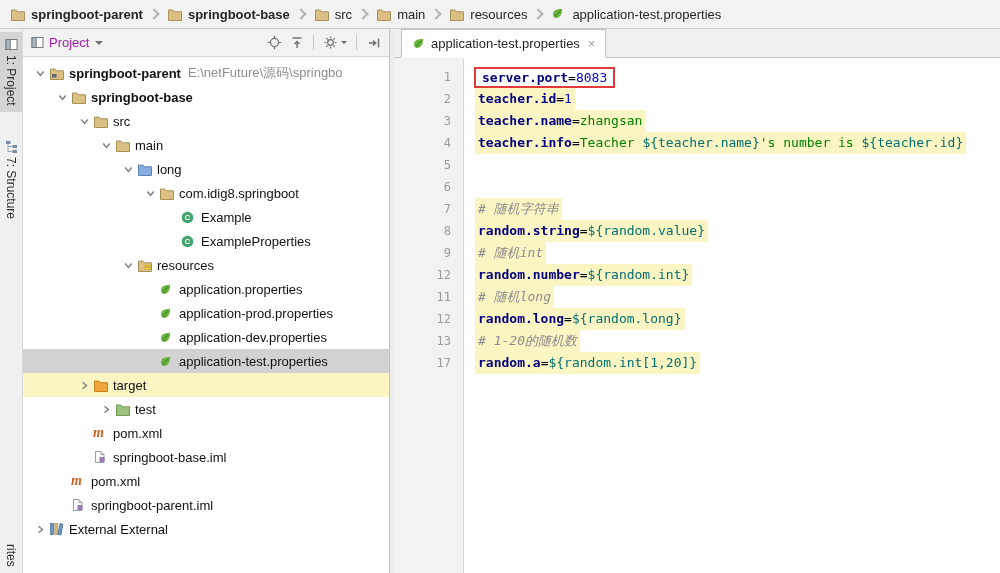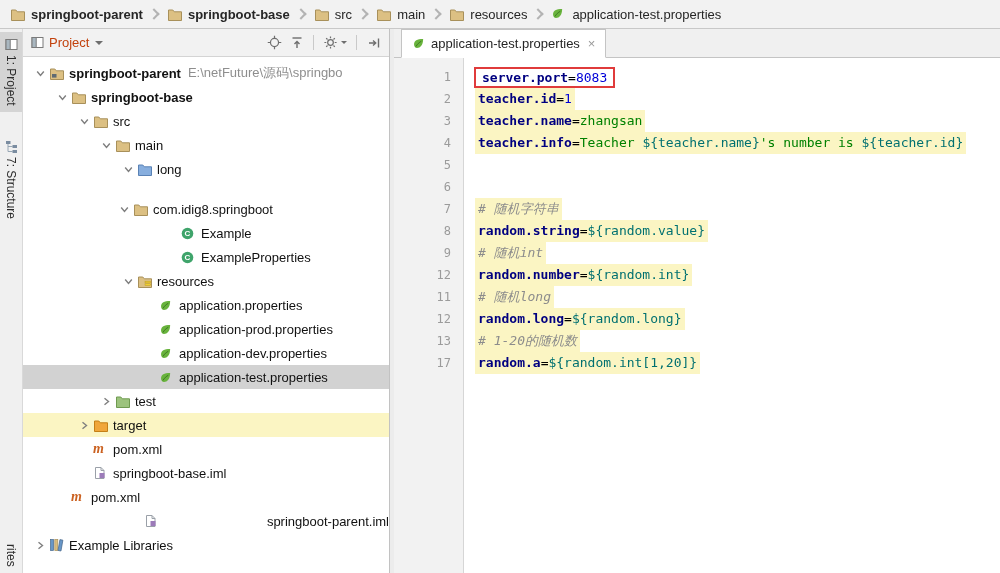--- a/index.html
+++ b/index.html
@@ -25,21 +25,21 @@
   .stripe-btn.selected{background:#d4d4d4}
   .stripe-btn.structure{margin-top:22px}
   .stripe-btn.bottom{position:absolute;bottom:0;left:0}
   .vlabel{writing-mode:vertical-rl;font-size:12px;color:#2b2b2b;white-space:nowrap}
   .sicon{width:13px;height:13px;display:inline-flex}
 
   
   .panel{flex:0 0 366px;display:flex;flex-direction:column;background:#fff;min-width:0;overflow:hidden}
   .panel-header{height:27px;flex:0 0 27px;background:#f2f2f2;border-bottom:1px solid #d4d4d4;
                 display:flex;align-items:center;gap:5px;padding:0 8px}
-  .panel-title{color:#c2410c}
+  .panel-title{color:#a21caf}
   .caret{width:0;height:0;border-left:4px solid transparent;border-right:4px solid transparent;
          border-top:4px solid #6e6e6e;display:inline-block;margin-left:1px}
   .caret.small{border-left-width:3px;border-right-width:3px;border-top-width:3px;margin-left:-4px}
   .header-icons{margin-left:auto;display:flex;align-items:center;gap:7px}
   .hicon{display:inline-flex;width:15px;height:15px;align-items:center;justify-content:center}
   .hsep{width:1px;height:15px;background:#c9c9c9;margin:0 2px}
   .tree{flex:1;padding-top:4px;overflow:hidden;white-space:nowrap}
   .trow{height:24px;display:flex;align-items:center}
   .trow.bold .tlabel{font-weight:bold}
   .chev{flex:0 0 18px;width:18px;display:inline-flex;justify-content:center;align-items:center}
@@ -266,21 +266,21 @@
                 <path d="M2.5 1.2L6.5 4.5L2.5 7.8" fill="none" stroke="#7f7f7f" stroke-width="1.4"></path>
               </svg>
             </span>
             <span class="ticon">
               <svg width="16" height="15" viewBox="0 0 16 15">
                 <path d="M1.5 3h4.3l1.5 1.8h7.2v8.7H1.5z" fill="#87aede" stroke="#5a82b5" stroke-width="1" stroke-linejoin="round"></path>
               </svg>
             </span>
             <span class="tlabel">long</span>
           </div>
-          <div class="trow" style="padding-left: 92px; margin-top: 16px;">
+          <div class="trow" style="padding-left: 118px;">
             <span class="chev down">
               <svg width="9" height="9" viewBox="0 0 9 9">
                 <path d="M2.5 1.2L6.5 4.5L2.5 7.8" fill="none" stroke="#7f7f7f" stroke-width="1.4"></path>
               </svg>
             </span>
             <span class="ticon">
               <svg width="16" height="15" viewBox="0 0 16 15">
                 <path d="M1.5 3h4.3l1.5 1.8h7.2v8.7H1.5z" fill="#dcc083" stroke="#a8905a" stroke-width="1" stroke-linejoin="round"></path>
               </svg>
             </span>
@@ -354,45 +354,45 @@
           <div class="trow" style="padding-left: 118px; background: rgb(210, 210, 210);">
             <span class="chev"></span>
             <span class="ticon">
               <svg width="13" height="13" viewBox="0 0 14 14">
                 <path d="M2.2 7.8C2.2 4.2 5.4 2.2 12 2.2c0 6.6-3.2 9.6-6.6 9.6-1.8 0-3.2-1.6-3.2-4z" fill="#68b33c"></path>
                 <path d="M4.2 10.2C5.8 7.6 7.8 5.8 10 4.6" stroke="#356b1d" stroke-width="0.9" fill="none"></path>
               </svg>
             </span>
             <span class="tlabel">application-test.properties</span>
           </div>
+          <div class="trow" style="padding-left: 52px; background: rgb(251, 245, 195);">
+            <span class="chev">
+              <svg width="9" height="9" viewBox="0 0 9 9">
+                <path d="M2.5 1.2L6.5 4.5L2.5 7.8" fill="none" stroke="#7f7f7f" stroke-width="1.4"></path>
+              </svg>
+            </span>
+            <span class="ticon">
+              <svg width="16" height="15" viewBox="0 0 16 15">
+                <path d="M1.5 3h4.3l1.5 1.8h7.2v8.7H1.5z" fill="#f0a63a" stroke="#c47f16" stroke-width="1" stroke-linejoin="round"></path>
+              </svg>
+            </span>
+            <span class="tlabel">target</span>
+          </div>
           <div class="trow" style="padding-left: 74px;">
             <span class="chev">
               <svg width="9" height="9" viewBox="0 0 9 9">
                 <path d="M2.5 1.2L6.5 4.5L2.5 7.8" fill="none" stroke="#7f7f7f" stroke-width="1.4"></path>
               </svg>
             </span>
             <span class="ticon">
               <svg width="16" height="15" viewBox="0 0 16 15">
                 <path d="M1.5 3h4.3l1.5 1.8h7.2v8.7H1.5z" fill="#9cc37d" stroke="#6f9a50" stroke-width="1" stroke-linejoin="round"></path>
               </svg>
             </span>
             <span class="tlabel">test</span>
-          </div>
-          <div class="trow" style="padding-left: 52px; background: rgb(251, 245, 195);">
-            <span class="chev">
-              <svg width="9" height="9" viewBox="0 0 9 9">
-                <path d="M2.5 1.2L6.5 4.5L2.5 7.8" fill="none" stroke="#7f7f7f" stroke-width="1.4"></path>
-              </svg>
-            </span>
-            <span class="ticon">
-              <svg width="16" height="15" viewBox="0 0 16 15">
-                <path d="M1.5 3h4.3l1.5 1.8h7.2v8.7H1.5z" fill="#f0a63a" stroke="#c47f16" stroke-width="1" stroke-linejoin="round"></path>
-              </svg>
-            </span>
-            <span class="tlabel">target</span>
           </div>
           <div class="trow" style="padding-left: 52px;">
             <span class="chev"></span>
             <span class="ticon">
               <span class="maven-m">m</span>
             </span>
             <span class="tlabel">pom.xml</span>
           </div>
           <div class="trow" style="padding-left: 52px;">
             <span class="chev"></span>
@@ -405,21 +405,21 @@
             </span>
             <span class="tlabel">springboot-base.iml</span>
           </div>
           <div class="trow" style="padding-left: 30px;">
             <span class="chev"></span>
             <span class="ticon">
               <span class="maven-m">m</span>
             </span>
             <span class="tlabel">pom.xml</span>
           </div>
-          <div class="trow" style=" justify-content: space-between;">
+          <div class="trow" style="padding-left: 30px;">
             <span class="chev"></span>
             <span class="ticon">
               <svg width="13" height="14" viewBox="0 0 13 14">
                 <path d="M2.5 1.5h5.5l3 3v8h-8.5z" fill="#fff" stroke="#9aa0a8"></path>
                 <path d="M8 1.5v3h3" fill="none" stroke="#9aa0a8"></path>
                 <rect x="6.5" y="7" width="5" height="5" fill="#9c7bb9"></rect>
               </svg>
             </span>
             <span class="tlabel">springboot-parent.iml</span>
           </div>
@@ -429,21 +429,21 @@
                 <path d="M2.5 1.2L6.5 4.5L2.5 7.8" fill="none" stroke="#7f7f7f" stroke-width="1.4"></path>
               </svg>
             </span>
             <span class="ticon">
               <svg width="15" height="14" viewBox="0 0 15 14">
                 <rect x="1.5" y="1.5" width="3" height="11" fill="#6897c8" stroke="#48688c" stroke-width="0.7"></rect>
                 <rect x="5.8" y="1.5" width="3" height="11" fill="#d9bd7f" stroke="#a8905a" stroke-width="0.7"></rect>
                 <rect x="10" y="1.8" width="3" height="11" fill="#6897c8" stroke="#48688c" stroke-width="0.7" transform="rotate(10 11.5 7)"></rect>
               </svg>
             </span>
-            <span class="tlabel">Example Libraries</span>
+            <span class="tlabel">External External</span>
           </div>
         </div>
     </section>
 
     <div class="splitter"></div>
 
     <section class="editor-col">
       <div class="tabbar">
         <div class="tab">
           <span class="ticon13">

